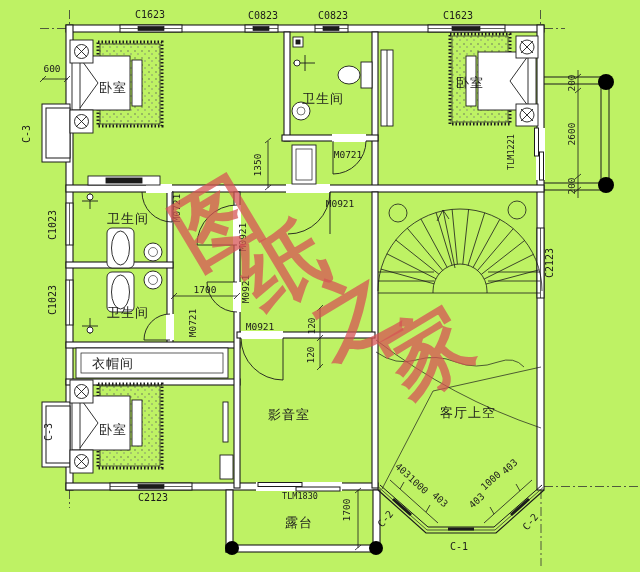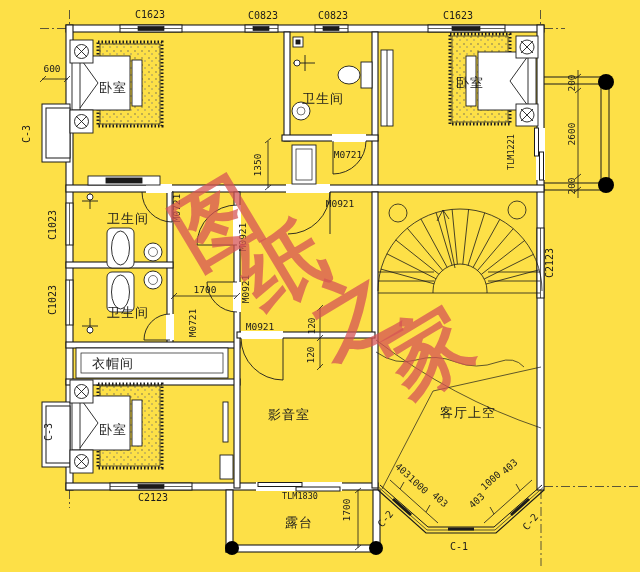--- a/index.html
+++ b/index.html
@@ -1,16 +1,16 @@
 <!DOCTYPE html>
 <html><head>
 <meta charset="utf-8">
 <style>
   html,body{margin:0;padding:0;background:#fff;}
-  #plan{position:relative;width:640px;height:572px;background:#fde047;overflow:hidden;
+  #plan{position:relative;width:640px;height:572px;background:#bef264;overflow:hidden;
         font-family:"Liberation Sans",sans-serif;}
   #plan svg{position:absolute;left:0;top:0;}
   svg text{fill:#1b1b1b;font-family:"DejaVu Sans Mono","Liberation Sans",sans-serif;}
   .cjk{font-family:"DejaVu Sans","Liberation Sans",sans-serif;font-size:13px;letter-spacing:1px;}
   .code{font-size:10px;}
   .codesm{font-size:8.5px;}
   .dim{font-size:9.5px;}
   .wm-char{position:absolute;color:rgba(214,84,84,0.75);font-size:84px;line-height:1;
            font-family:"DejaVu Serif","Liberation Serif",serif;font-weight:700;
            transform:translate(-50%,-50%) rotate(-31deg);user-select:none;}

